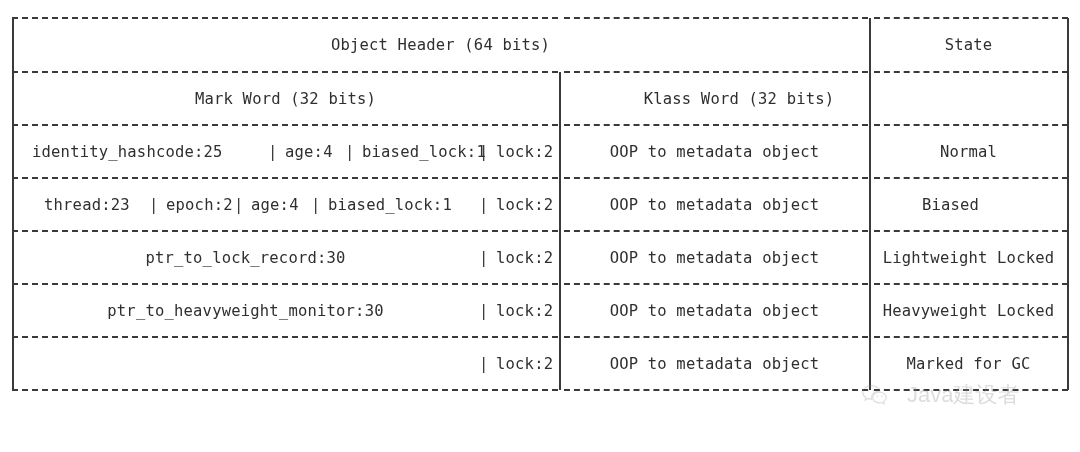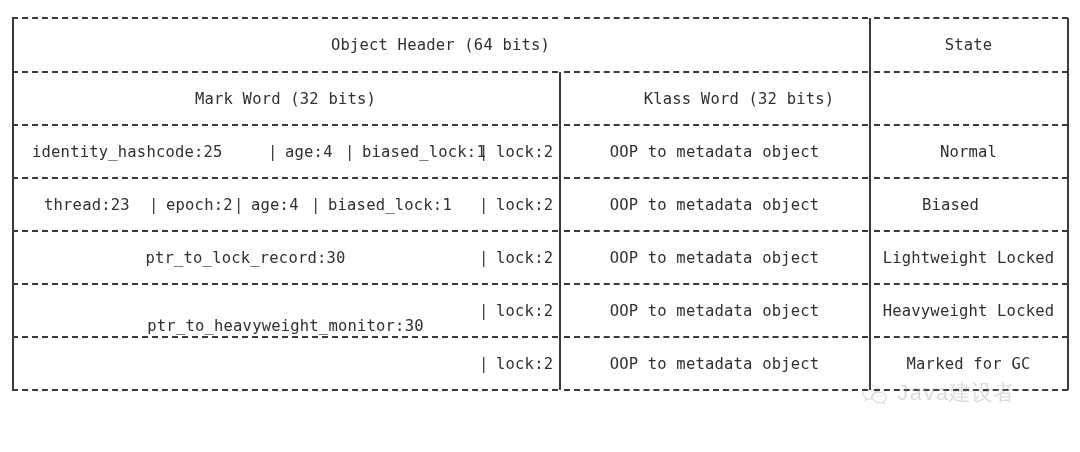--- a/index.html
+++ b/index.html
@@ -77,23 +77,23 @@
     letter-spacing: 1px;
   }
 
   
   .watermark {
     position: absolute;
     left: 862px;
     top: 384px;
     display: flex;
     align-items: center;
-    gap: 8px;
+    gap: 19px;
     opacity: 0.30;
-    font-family: Liberation Mono, monospace;
+    font-family: Liberation Sans, sans-serif;
     font-size: 22px;
     color: #8d8d8d;
     white-space: nowrap;
     justify-content: space-between;
   }
   .wm-icon { width: 26px; height: 22px; flex: none; }
   .wm-text { line-height: 1; }
 </style>
 </head>
 <body>
@@ -170,21 +170,21 @@
     <div class="cell left" style="left:484px; top:168px; width:70px;">lock:2</div>
     <div class="cell center" style="left:548px; top:168px; width:309px;">OOP to metadata object</div>
     <div class="cell center" style="left:858px; top:168px; width:161px;">Biased</div>
 
     <div class="cell center" style="left:0px; top:221px; width:467px;">ptr_to_lock_record:30</div>
     <div class="pipe" style="left:467px; top:221px;">|</div>
     <div class="cell left" style="left:484px; top:221px; width:70px;">lock:2</div>
     <div class="cell center" style="left:548px; top:221px; width:309px;">OOP to metadata object</div>
     <div class="cell center" style="left:858px; top:221px; width:197px;">Lightweight Locked</div>
 
-    <div class="cell center" style="left:0px; top:289px; width:467px;margin-left:40px;">ptr_to_heavyweight_monitor:30</div>
+    <div class="cell center" style="left:0px; top:274px; width:467px;">ptr_to_heavyweight_monitor:30</div>
     <div class="pipe" style="left:467px; top:274px;">|</div>
     <div class="cell left" style="left:484px; top:274px; width:70px;">lock:2</div>
     <div class="cell center" style="left:548px; top:274px; width:309px;">OOP to metadata object</div>
     <div class="cell center" style="left:858px; top:274px; width:197px;">Heavyweight Locked</div>
 
     <div class="cell center" style="left:0px; top:327px; width:467px;"></div>
     <div class="pipe" style="left:467px; top:327px;">|</div>
     <div class="cell left" style="left:484px; top:327px; width:70px;">lock:2</div>
     <div class="cell center" style="left:548px; top:327px; width:309px;">OOP to metadata object</div>
     <div class="cell center" style="left:858px; top:327px; width:197px;">Marked for GC</div>

